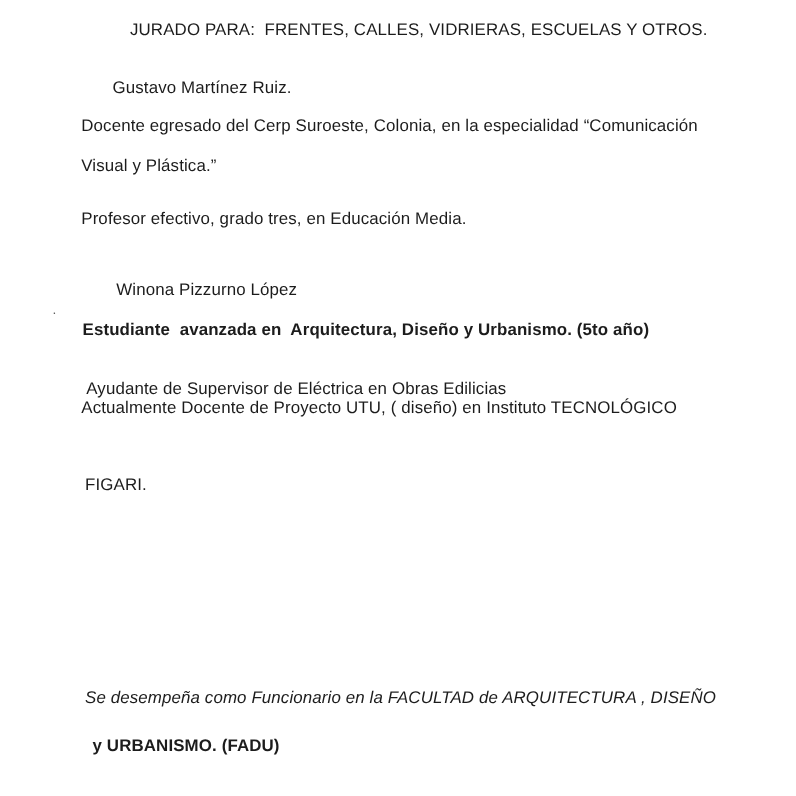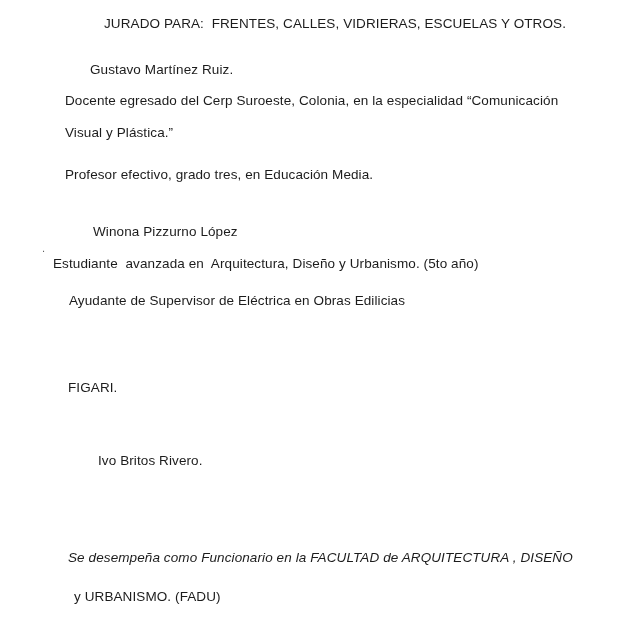--- a/index.html
+++ b/index.html
@@ -43,21 +43,21 @@
 
   <div class="line" style="left:90px; top:62px;">Gustavo Martínez Ruiz.</div>
   <div class="line" style="left:65px; top:125px;">Visual y Plástica.”</div>
   <div class="line" style="left:65px; top:93px;">Docente egresado del Cerp Suroeste, Colonia, en la especialidad “Comunicación</div>
   <div class="line" style="left:93px; top:224px;">Winona Pizzurno López</div>
 
   <div class="line" style="left:65px; top:167px;">Profesor efectivo, grado tres, en Educación Media.</div>
 
   <div class="stray-mark" style="left:42px; top:245px;">.</div>
 
-  <div class="line" style="left:53px; top:256px;">Estudiante  avanzada en  Arquitectura, Diseño y Urbanismo. (5to año)</div>
-  <div class="line" style="left:69px; top:293px;">Ayudante de Supervisor de Eléctrica en Obras Edilicias</div>
+  <div class="line" style="left:66px; top:256px;font-weight:bold;">Estudiante  avanzada en  Arquitectura, Diseño y Urbanismo. (5to año)</div>
+  <div class="line" style="left:69px; top:303px;">Ayudante de Supervisor de Eléctrica en Obras Edilicias</div>
+  <div class="line" style="left:65px; top:318px;">Actualmente Docente de Proyecto UTU, ( diseño) en Instituto TECNOLÓGICO</div>
   <div class="line" style="left:68px; top:380px;">FIGARI.</div>
 
-  <div class="line" style="left:98px; top:453px;">Ivo Britos Rivero.</div>
   <div class="line" style="left:68px; top:550px;font-style:italic;">Se desempeña como Funcionario en la FACULTAD de ARQUITECTURA , DISEÑO</div>
-  <div class="line" style="left:74px; top:589px;">y URBANISMO. (FADU)</div>
+  <div class="line" style="left:74px; top:589px;font-weight:bold;">y URBANISMO. (FADU)</div>
 
 </div>
 
 </body></html>

